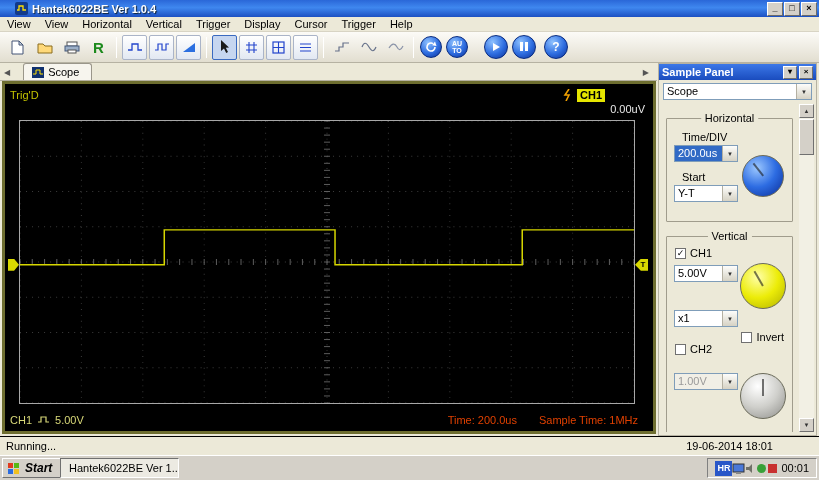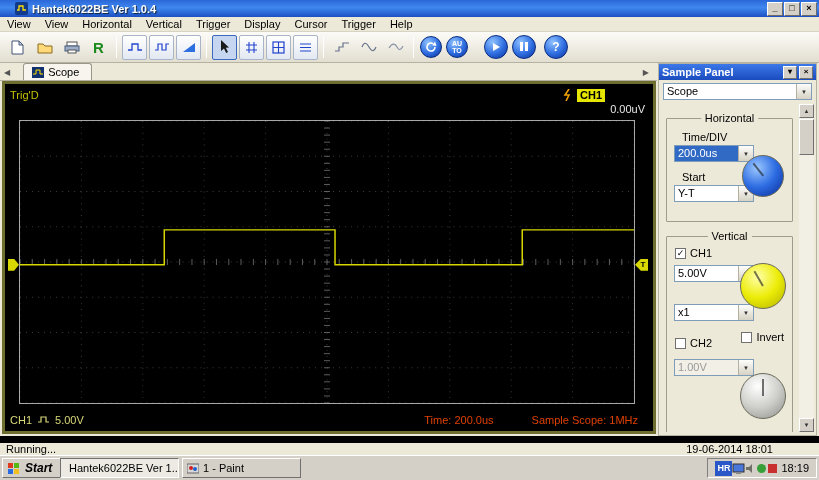--- a/index.html
+++ b/index.html
@@ -59,21 +59,21 @@
   .gl { stroke:#3c3c3c; stroke-dasharray:1 5; stroke-width:1; }
   .tk { stroke:#5e5e5e; stroke-width:1; }
   .marker-l { position:absolute; left:-12px; width:11px; height:12px; background:#d8d800;
     clip-path:polygon(0 0,55% 0,100% 50%,55% 100%,0 100%); }
   .marker-r { position:absolute; right:-14px; width:13px; height:12px; background:#d8d800;
     clip-path:polygon(100% 0,45% 0,0 50%,45% 100%,100% 100%);
     display:flex; align-items:center; justify-content:center; font-size:8px; font-weight:bold; color:#000; padding-left:3px; }
   .scope-bottom { position:absolute; left:5px; right:5px; bottom:4px; height:15px;
     display:flex; align-items:center; justify-content:space-between; }
   .sbl { display:flex; align-items:center; gap:5px; color:#d8d878; }
-  .sbr { display:flex; align-items:center; gap:38px; color:#e04000; padding-right:10px; }
+  .sbr { display:flex; align-items:center; gap:22px; color:#e04000; padding-right:10px; }
 
   
   .cp { position:absolute; left:658px; top:63px; width:159px; height:373px; background:#ece9d8;
     border:1px solid #b6b2a2; }
   .cp-title { height:16px; background:linear-gradient(to bottom,#3c78e8,#1a4cbe); color:#fff;
     font-weight:bold; display:flex; align-items:center; padding:0 3px; }
   .cp-title .t { flex:1; }
   .cp-btn { width:14px; height:13px; background:#d4d0c8; border:1px solid; border-color:#fff #707070 #707070 #fff;
     color:#000; font-size:8px; display:flex; align-items:center; justify-content:center; margin-left:2px; line-height:1; }
   .combo { display:flex; align-items:stretch; height:17px; background:#fff; border:1px solid #7f9db9; }
@@ -81,21 +81,21 @@
   .combo-val.hl { background:#316ac5; color:#fff; }
   .combo-arrow { width:15px; background:linear-gradient(#fdfdfb,#d6d2c4); border-left:1px solid #b4b0a2;
     font-size:6px; color:#333; display:flex; align-items:center; justify-content:center; }
   .combo.disabled { background:#f1efe6; }
   .combo.disabled .combo-val { color:#9a9a9a; }
   .cp-mode { margin:3px 4px 2px 4px; }
   .cp-body { position:absolute; left:3px; right:19px; top:40px; bottom:3px; overflow:hidden; }
   .group { position:relative; border:1px solid #a09c8c; margin:14px 4px 0 4px; border-radius:1px; }
   .group-title { position:absolute; top:-7px; left:50%; transform:translateX(-50%); background:#ece9d8; padding:0 4px; }
   .fldlabel { margin:12px 0 2px 15px; }
-  .smallcombo { width:80px; margin-left:7px; }
+  .smallcombo { width:64px; margin-left:7px; }
   .knob { position:absolute; border-radius:50%; border:1px solid #6a6a5a; }
   .knob .ptr { position:absolute; left:50%; top:11%; width:2px; height:39%; background:rgba(25,25,25,.6); transform-origin:50% 100%; }
   .knob-blue { width:42px; height:42px; right:8px; top:36px;
     background:radial-gradient(circle at 35% 30%,#9cc8ff 0%,#2d6ce2 50%,#0a2c96 100%); }
   .knob-blue .ptr { transform:translateX(-50%) rotate(-38deg); }
   .knob-yellow { width:46px; height:46px; right:6px; top:26px;
     background:radial-gradient(circle at 38% 30%,#ffffa8 0%,#ecec08 50%,#b0b000 100%); }
   .knob-yellow .ptr { transform:translateX(-50%) rotate(-30deg); }
   .knob-gray { width:46px; height:46px; right:6px; top:136px;
     background:radial-gradient(circle at 38% 28%,#ffffff 0%,#cfcfcb 50%,#8c8c88 100%); }
@@ -107,21 +107,21 @@
   .vgroup { height:200px; }
   .sbbar { position:absolute; right:2px; top:40px; bottom:3px; width:15px; background:#f2f0e4; }
   .sb-btn { position:absolute; left:0; width:15px; height:14px; background:#d4d0c8; border:1px solid;
     border-color:#fff #707070 #707070 #fff; font-size:6px; color:#333; display:flex; align-items:center; justify-content:center; }
   .sb-up { top:0; } .sb-down { bottom:0; }
   .sb-thumb { position:absolute; left:0; top:15px; width:15px; height:36px; background:#d4d0c8;
     border:1px solid; border-color:#fff #707070 #707070 #fff; }
 
   
   .statusbar { position:absolute; left:0; top:436px; width:819px; height:19px; background:#ece9d8;
-    border-top:7px solid #000000; display:flex; align-items:center; }
+    border-top:1px solid #000000; display:flex; align-items:center; }
   .status-left { padding-left:6px; }
   .status-right { position:absolute; right:46px; }
 
   
   .taskbar { position:absolute; left:0; top:455px; width:819px; height:25px; background:#d4d0c8; border-top:1px solid #fff; }
   .startbtn { position:absolute; left:2px; top:2px; height:20px; padding:0 9px 0 4px; background:#d4d0c8;
     border:1px solid; border-color:#fff #707070 #707070 #fff; display:flex; align-items:center; gap:4px;
     font-weight:bold; font-size:12px; font-style:italic; }
   .task { position:absolute; top:2px; height:20px; width:119px; display:flex; align-items:center; gap:4px;
     padding:0 4px; white-space:nowrap; overflow:hidden; }
@@ -407,21 +407,21 @@
     <div class="scope-bottom">
       <span class="sbl">
         <span>CH1</span>
         <svg width="13" height="9">
             <polyline points="1,7 4,7 4,2 9,2 9,7 12,7" fill="none" stroke="#d8d878" stroke-width="1.2"></polyline>
           </svg>
         <span>5.00V</span>
       </span>
       <span class="sbr">
         <span>Time: 200.0us</span>
-        <span>Sample Scope: 1MHz</span>
+        <span>Sample Time: 1MHz</span>
       </span>
     </div>
   </div>
 
   <div class="cp">
     <div class="cp-title">
       <span class="t">Sample Panel</span>
       <span class="cp-btn">▾</span>
       <span class="cp-btn">×</span>
     </div>
@@ -455,29 +455,29 @@
           <span class="box">✓</span>
           <span>CH1</span>
         </label>
         <div class="combo smallcombo" style="margin-top:6px">
           <span class="combo-val">5.00V</span>
           <span class="combo-arrow">▼</span>
         </div>
         <div class="knob knob-yellow">
             <div class="ptr"></div>
           </div>
-        <div class="combo smallcombo" style="margin-top:22px">
+        <div class="combo smallcombo" style="margin-top:28px">
           <span class="combo-val">x1</span>
           <span class="combo-arrow">▼</span>
         </div>
         <label class="chk" style="position:absolute; right:8px; top:94px">
           <span class="box"></span>
           <span>Invert</span>
         </label>
-        <label class="chk" style="margin:16px 0 4px 8px">
+        <label class="chk" style="margin:16px 0 12px 8px">
           <span class="box"></span>
           <span>CH2</span>
         </label>
         <div class="combo smallcombo disabled" style="margin-top:6px">
           <span class="combo-val">1.00V</span>
           <span class="combo-arrow">▼</span>
         </div>
         <div class="knob knob-gray">
             <div class="ptr"></div>
           </div>
@@ -506,40 +506,32 @@
         </svg>
       <span>Start</span>
     </div>
     <div class="task active">
       <svg width="12" height="11">
           <rect x="0" y="0" width="12" height="11" rx="2" fill="#123a8a"></rect>
           <polyline points="1,7 4,7 4,3 8,3 8,7 11,7" fill="none" stroke="#ffe000" stroke-width="1"></polyline>
         </svg>
       <span>Hantek6022BE Ver 1...</span>
     </div>
-    <div class="task normal">
-      <svg width="12" height="11">
-          <rect x="0" y="1" width="12" height="9" fill="#d8d8d8" stroke="#666"></rect>
-          <circle cx="4" cy="5" r="2" fill="#d02020"></circle>
-          <circle cx="8" cy="6" r="2" fill="#2060d0"></circle>
-        </svg>
-      <span>1 - Paint</span>
-    </div>
     <div class="tray">
       <span class="lang">HR</span>
       <svg width="13" height="11">
           <rect x="1" y="1" width="11" height="8" fill="#4a78d8" stroke="#333"></rect>
           <rect x="4" y="9" width="5" height="2" fill="#888"></rect>
         </svg>
       <svg width="11" height="11">
           <polygon points="1,4 4,4 7,1 7,10 4,7 1,7" fill="#707068"></polygon>
         </svg>
       <svg width="11" height="11">
           <circle cx="5.5" cy="5.5" r="4.5" fill="#38a038"></circle>
         </svg>
       <svg width="11" height="11">
           <rect x="1" y="1" width="9" height="9" fill="#c83030"></rect>
         </svg>
-      <span class="clock">18:19</span>
+      <span class="clock">00:01</span>
     </div>
   </div>
 
 </div>
 
 </body></html>

